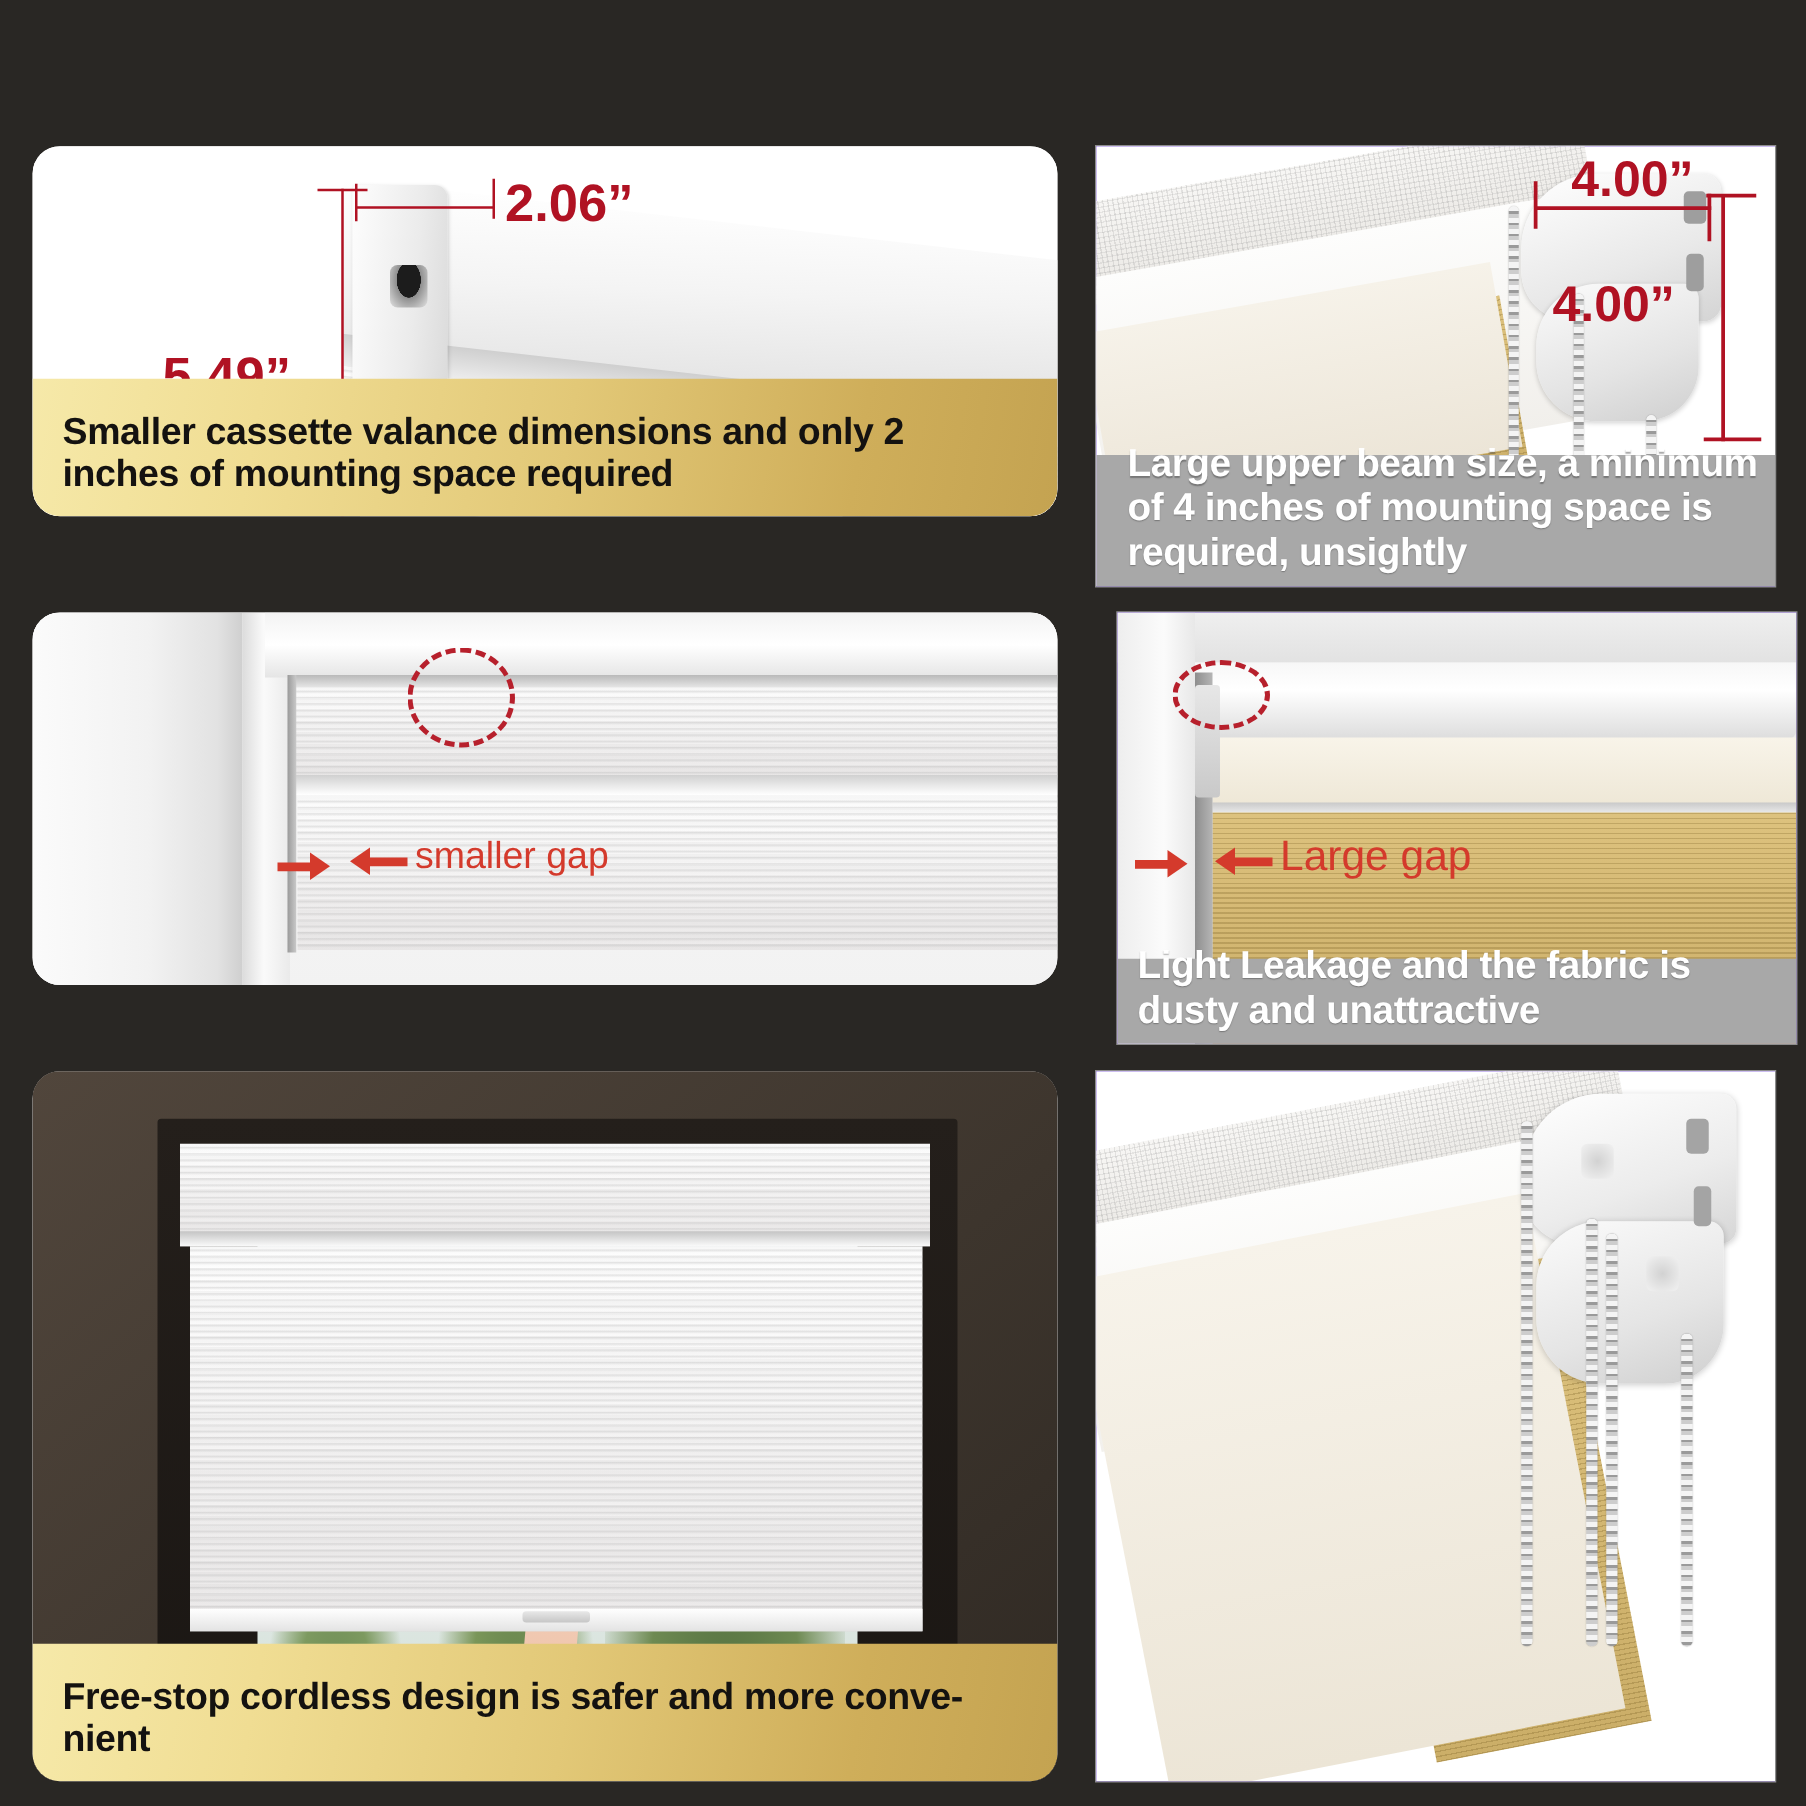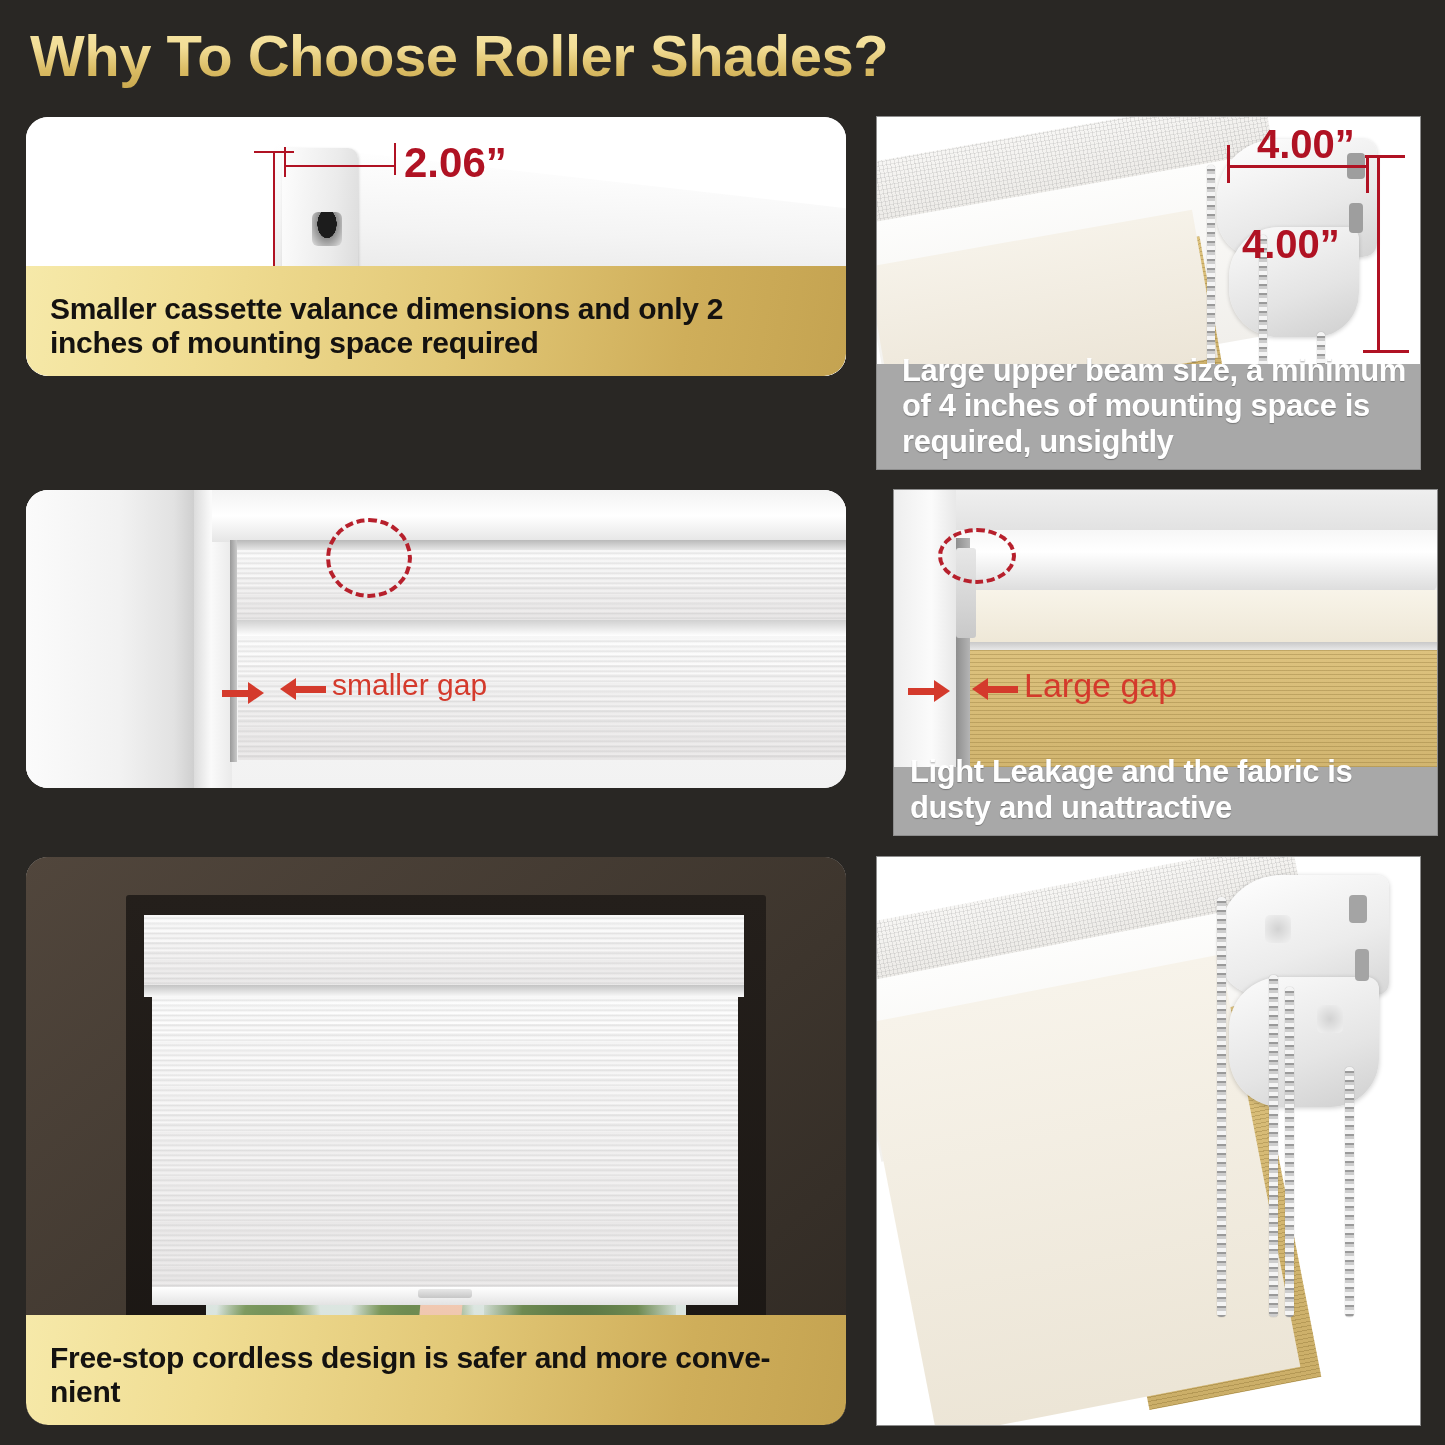--- a/index.html
+++ b/index.html
@@ -77,23 +77,22 @@
     border-radius:4px;
     box-shadow:0 0 1px rgba(0,0,0,.4);
   }
   .dashring{border:4px dashed #b7202c;border-radius:50%;}
 </style>
 </head>
 <body>
 
 <div class="page">
 
-  <div class="title">Why To Choose Roller Shades?</div>
-
-  <div class="panel left" style="left:26px;top:117px;width:820px;height:259px;">
+
+  <div class="panel left" style="left:26px;top:117px;width:820px;height:296px;">
     <div class="photo" style="background:#fff;">
 
       <div style="position:absolute;left:248px;top:26px;width:640px;height:150px;
                   background:linear-gradient(176deg,#ffffff 0%,#f4f4f4 40%,#dcdcdc 100%);
                   transform:skewY(6.5deg);transform-origin:left top;border-radius:6px;" class="slatfab"></div>
       <div style="position:absolute;left:248px;top:150px;width:640px;height:26px;
                   background:linear-gradient(180deg,#cfcfcf,#ededed);transform:skewY(6.5deg);transform-origin:left top;"></div>
 
       <div style="position:absolute;left:248px;top:176px;width:640px;height:108px;
                   transform:skewY(6.5deg);transform-origin:left top;border-radius:0 0 10px 10px;" class="slatfab"></div>

